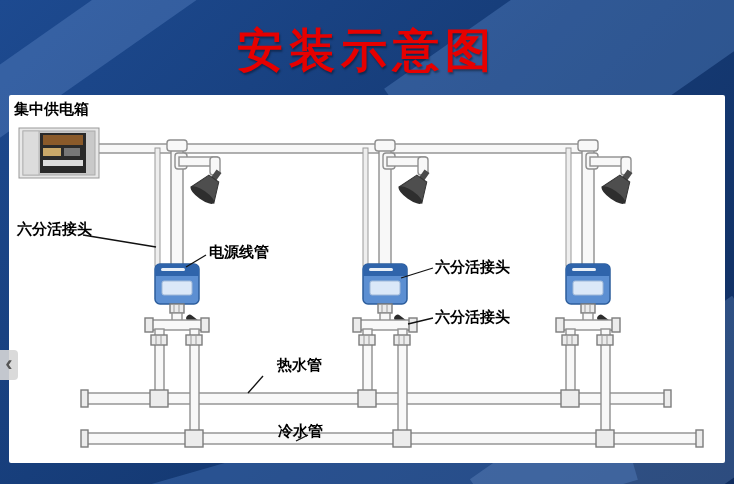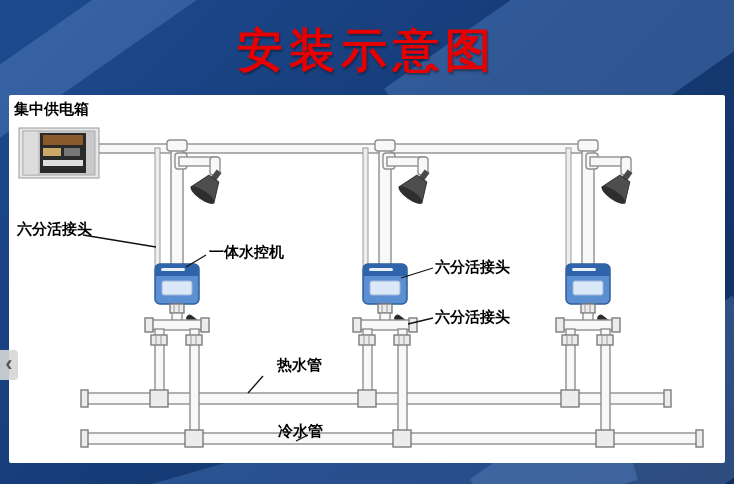--- a/index.html
+++ b/index.html
@@ -160,21 +160,21 @@
         <line class="lead" x1="197" y1="160" x2="177" y2="172"></line>
         <line class="lead" x1="424" y1="173" x2="392" y2="183"></line>
         <line class="lead" x1="424" y1="223" x2="399" y2="229"></line>
         <line class="lead" x1="254" y1="281" x2="239" y2="298"></line>
         <line class="lead" x1="287" y1="346" x2="299" y2="340"></line>
       </g>
     </svg>
 
     <div class="callout" id="lbl-power-box">集中供电箱</div>
     <div class="callout" id="lbl-conduit">六分活接头</div>
-    <div class="callout" id="lbl-controller">一体水控机</div>
+    <div class="callout" id="lbl-controller">电源线管</div>
     <div class="callout" id="lbl-union-upper">六分活接头</div>
     <div class="callout" id="lbl-union-lower">六分活接头</div>
     <div class="callout" id="lbl-hot">热水管</div>
     <div class="callout" id="lbl-cold">冷水管</div>
   </div>
 
   <div id="prev-arrow">‹</div>
 
 </div>
 

